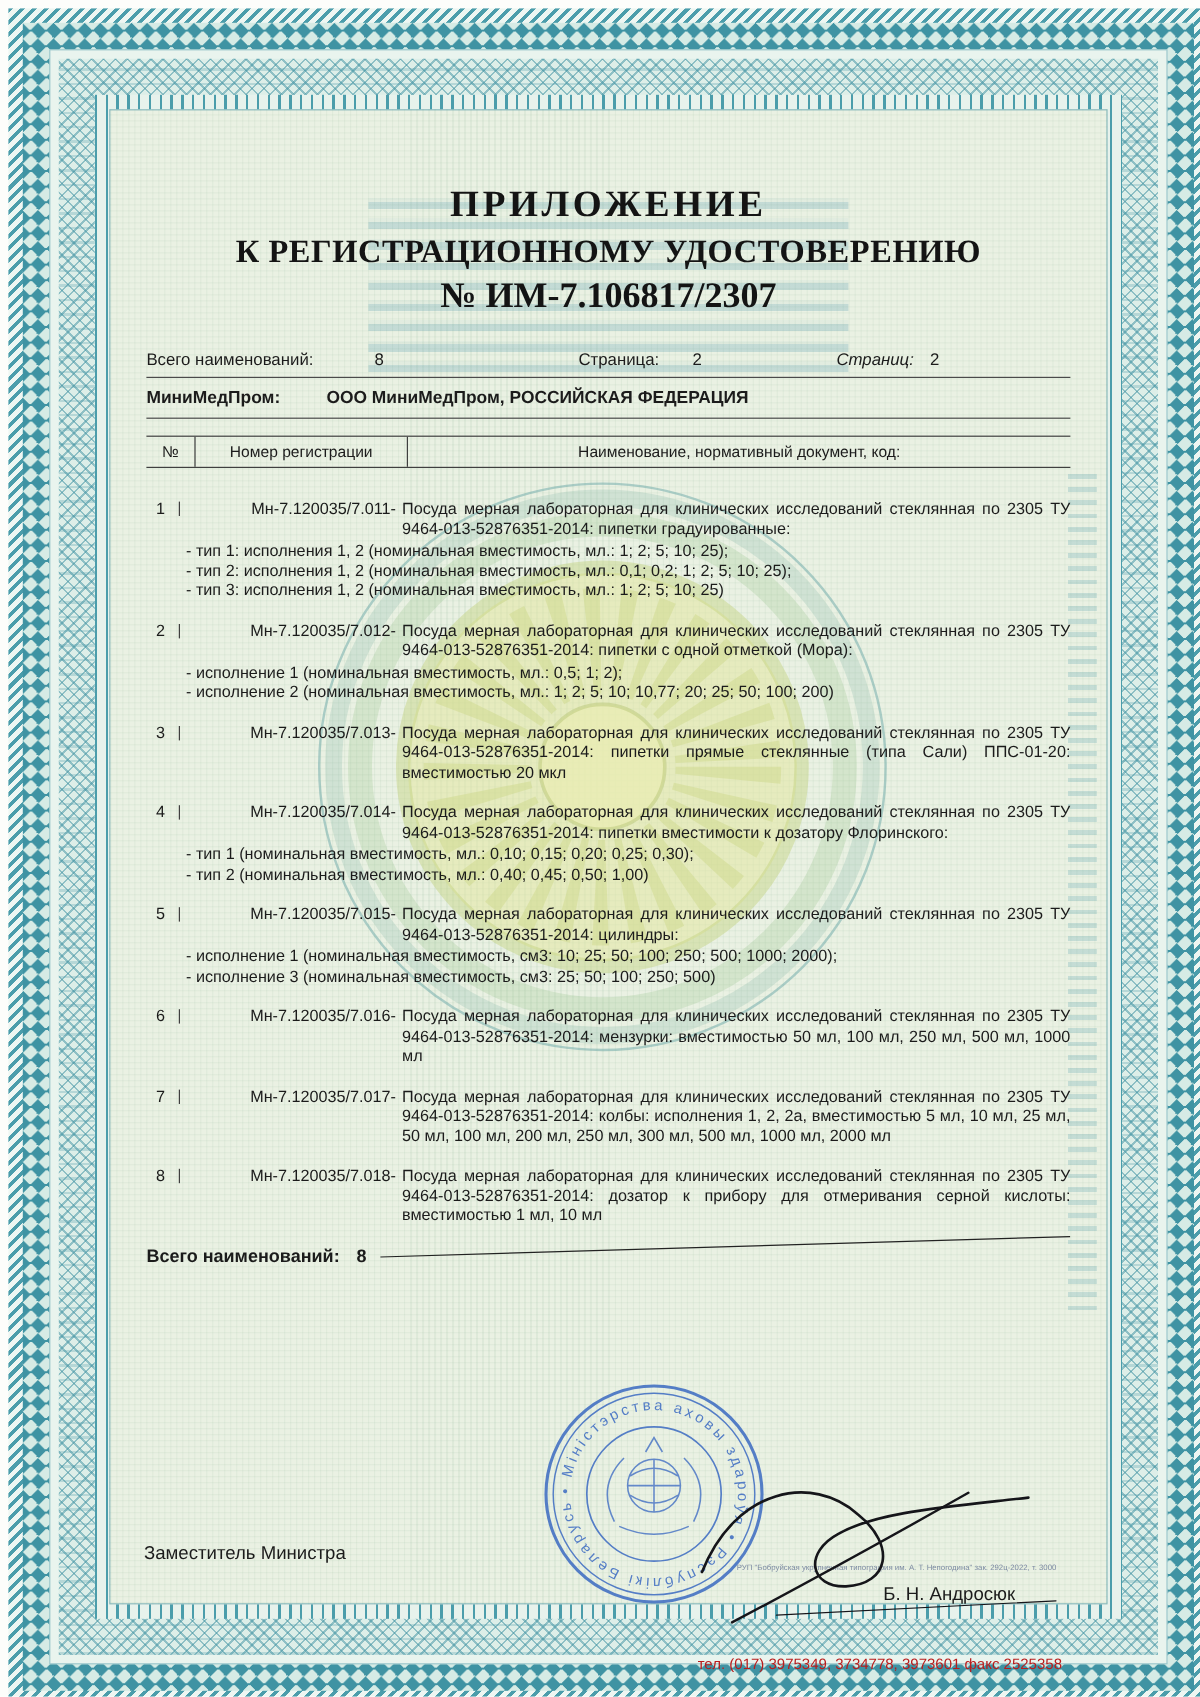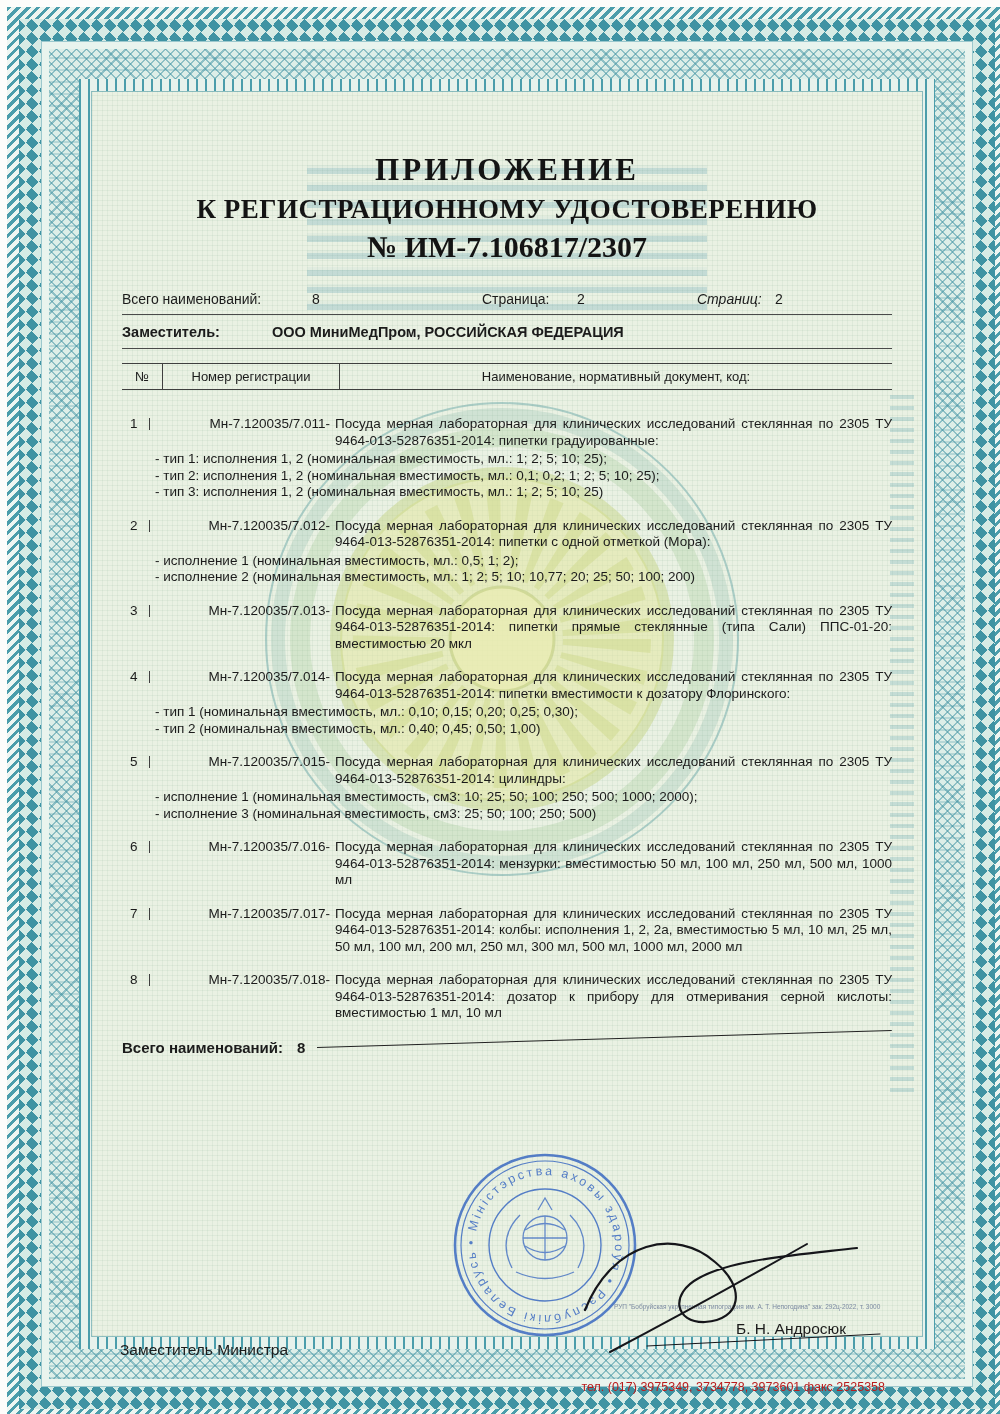--- a/index.html
+++ b/index.html
@@ -64,21 +64,21 @@
   .tick{display:inline-block;width:1px;height:12px;background:#3f3f3f;margin-left:11px;vertical-align:middle;}
   .cell-reg{text-align:right;white-space:nowrap;}
   .cell-desc{padding-left:5px;text-align:justify;}
   .subitems{grid-column:1 / -1;margin-left:33px;margin-top:2px;}
   
   .total-line{display:flex;align-items:baseline;margin-top:16px;font-size:15px;font-weight:700;}
   .total-line .tv{margin-left:14px;}
   .strike{flex:1;height:0;border-top:1.6px solid #222;margin-left:12px;align-self:center;
     transform:rotate(-1.7deg);transform-origin:left center;}
   
-  .sig-title{position:absolute;left:120px;top:1341px;font-size:15.5px;z-index:6;}
+  .sig-title{position:absolute;left:120px;top:1286px;font-size:15.5px;z-index:6;}
   .stamp{position:absolute;left:450px;top:1150px;z-index:5;opacity:.85;}
   .signature-svg{position:absolute;left:555px;top:1222px;z-index:7;}
   .sig-name{position:absolute;left:736px;top:1320px;font-size:15.5px;z-index:7;}
   .print-note{position:absolute;left:614px;top:1303px;width:272px;font-size:6.5px;color:#7d8ba3;z-index:6;}
   .phones{position:absolute;right:115px;top:1380px;font-size:12.5px;color:#b91c1c;z-index:8;}
 </style>
 </head>
 <body>
 
 <div class="page">
@@ -115,21 +115,21 @@
                 <div class="meta-row">
                   <span class="mw1">Всего наименований:</span>
                   <span class="mw2">8</span>
                   <span class="mw3">Страница:</span>
                   <span class="mw4">2</span>
                   <span class="mw5">Страниц:</span>
                   <span>2</span>
                 </div>
 
                 <div class="manu-row">
-                  <span class="lab">Заместитель:</span>
+                  <span class="lab">МиниМедПром:</span>
                   <span>ООО МиниМедПром, РОССИЙСКАЯ ФЕДЕРАЦИЯ</span>
                 </div>
 
                 <div class="thead">
                   <div class="c c-num">№</div>
                   <div class="c c-reg">Номер регистрации</div>
                   <div class="c c-name">Наименование, нормативный документ, код:</div>
                 </div>
 
                 <div class="rows">

